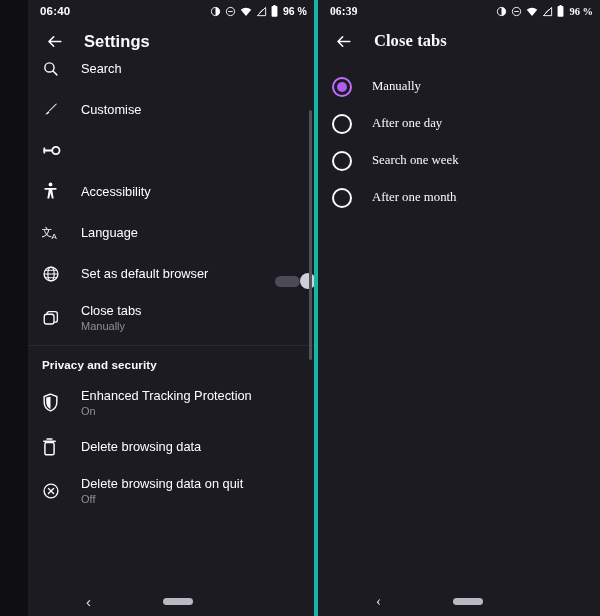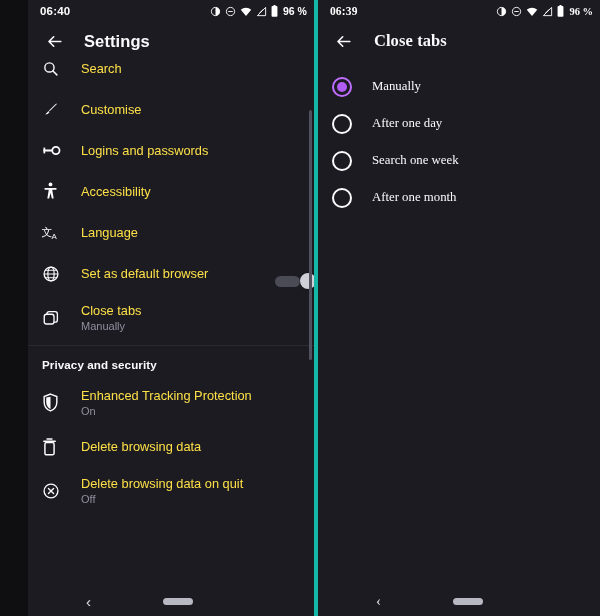--- a/index.html
+++ b/index.html
@@ -46,21 +46,21 @@
     padding: 0 14px 0 14px;
     height: 41px;
     position: relative;
   }
   .row .ico {
     width: 26px; min-width: 26px; height: 24px;
     display: flex; align-items: center; justify-content: flex-start;
     color: #fbfbfe;
   }
   .row .txt { margin-left: 13px; display: flex; flex-direction: column; justify-content: center; }
-  .row .lbl { color: #fde047; font-size: 12.8px; line-height: 15px; }
+  .row .lbl { color: #ffffff; font-size: 12.8px; line-height: 15px; }
   .row .sub { color: #8f8f9d; font-size: 11px; line-height: 14px; margin-top: 1px; }
   .row.tall { height: 47px; }
   .row .toggle { margin-left: auto; }
 
   .section-divider { height: 1px; background: #2b2a33; margin: 4px 0 0 0; }
   .section-header {
     color: #fbfbfe; font-size: 11.6px; font-weight: 700;
     padding: 12px 0 8px 14px; letter-spacing: .1px;
   }
 
@@ -193,23 +193,20 @@
       </div>
 
       <div class="row">
         <span class="ico">
           <svg width="19" height="17" viewBox="0 0 26 18">
               <circle cx="19" cy="9" r="5" fill="none" stroke="#fbfbfe" stroke-width="2.4"></circle>
               <rect x="2" y="7.6" width="13" height="2.8" fill="#fbfbfe"></rect>
               <rect x="2" y="5" width="2.4" height="8" fill="#fbfbfe"></rect>
             </svg>
         </span>
-        <span class="txt">
-            <span class="lbl">Logins and passwords</span>
-          </span>
       </div>
 
       <div class="row">
         <span class="ico">
           <svg width="17" height="19" viewBox="0 0 20 24">
               <circle cx="10" cy="3" r="2.4" fill="#fbfbfe"></circle>
               <path d="M2.5 7.5h15v2.2h-5.3l1.8 11h-2.3L10 14l-1.7 6.7H6l1.8-11H2.5z" fill="#fbfbfe"></path>
             </svg>
         </span>
         <span class="txt">

